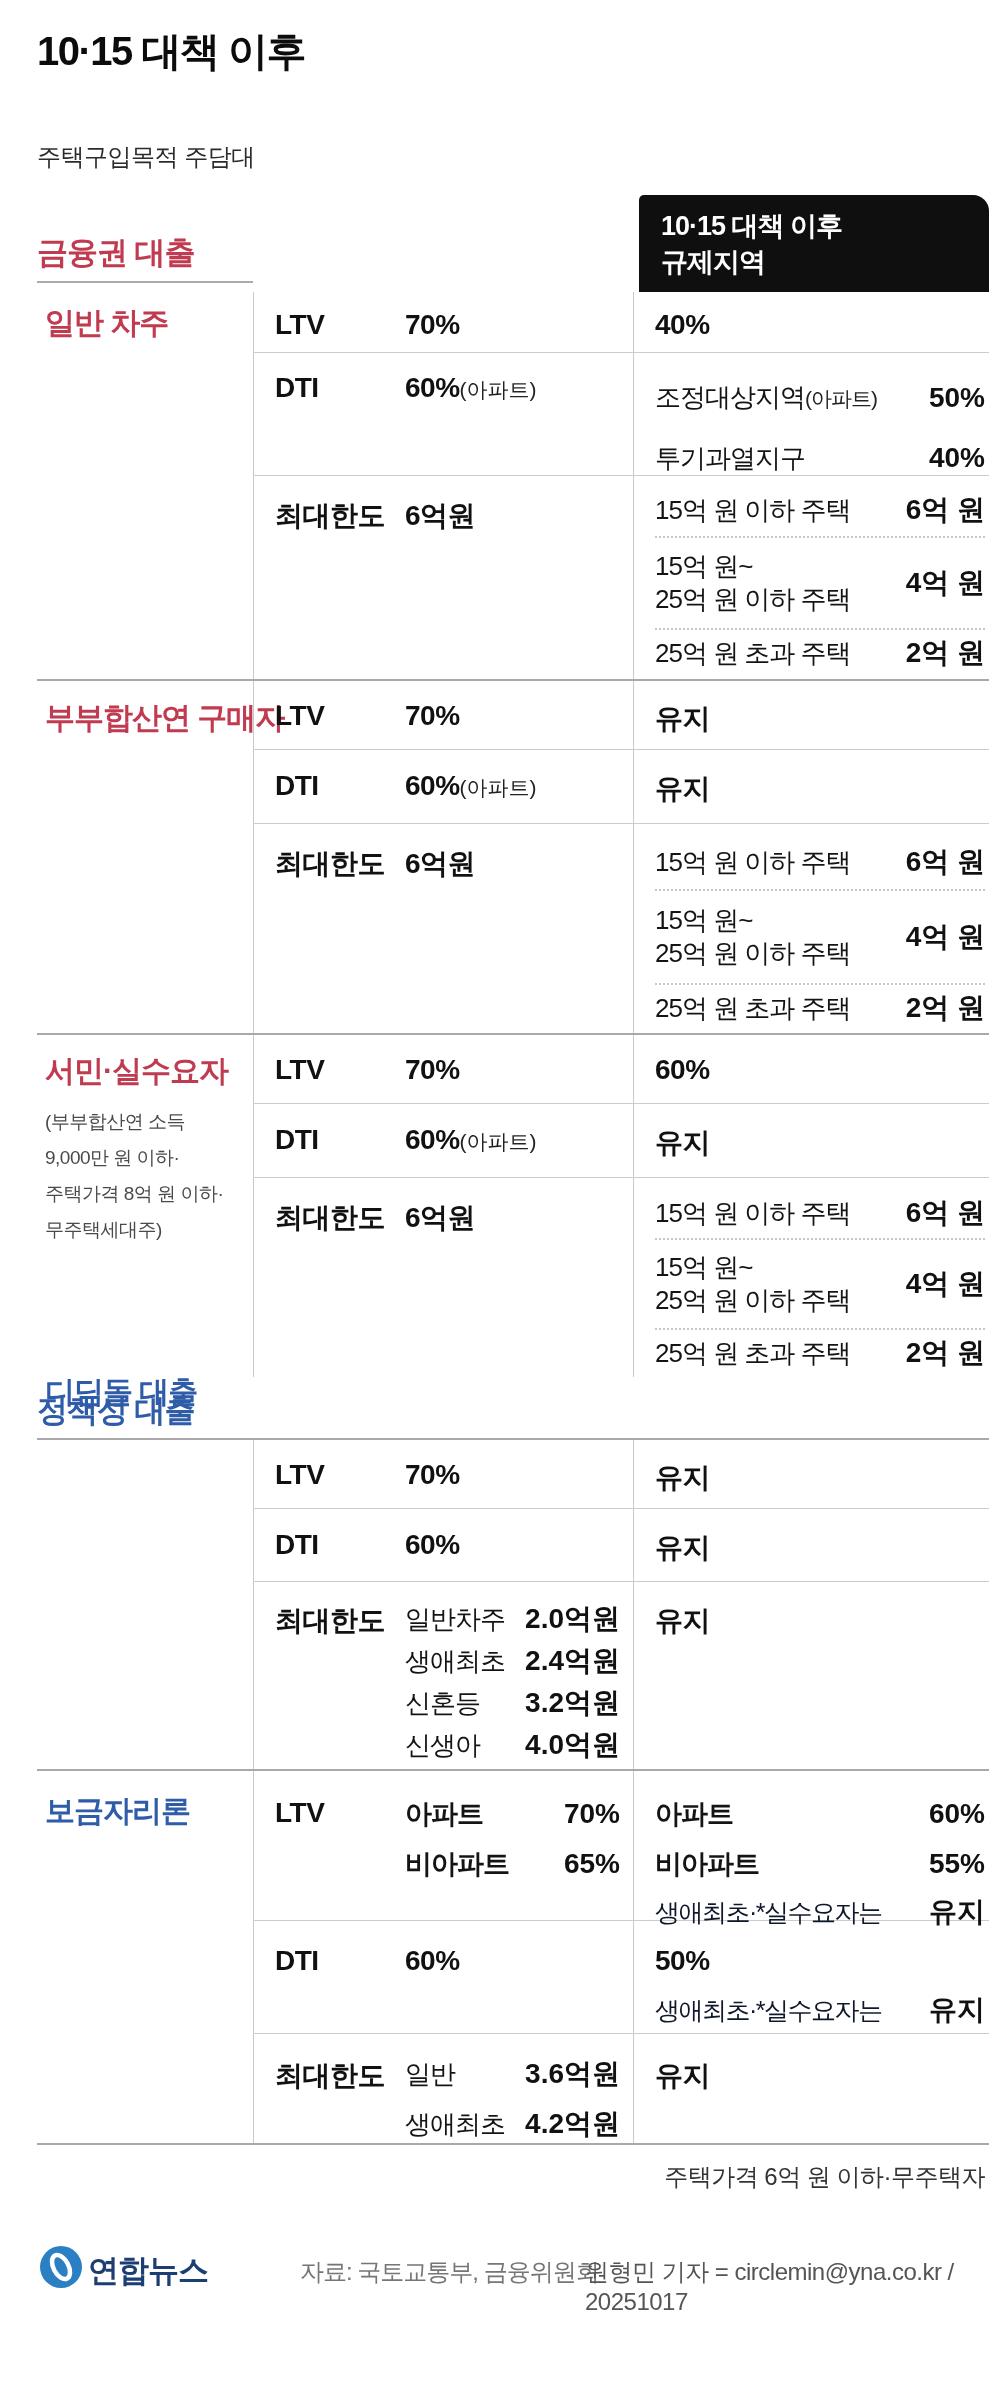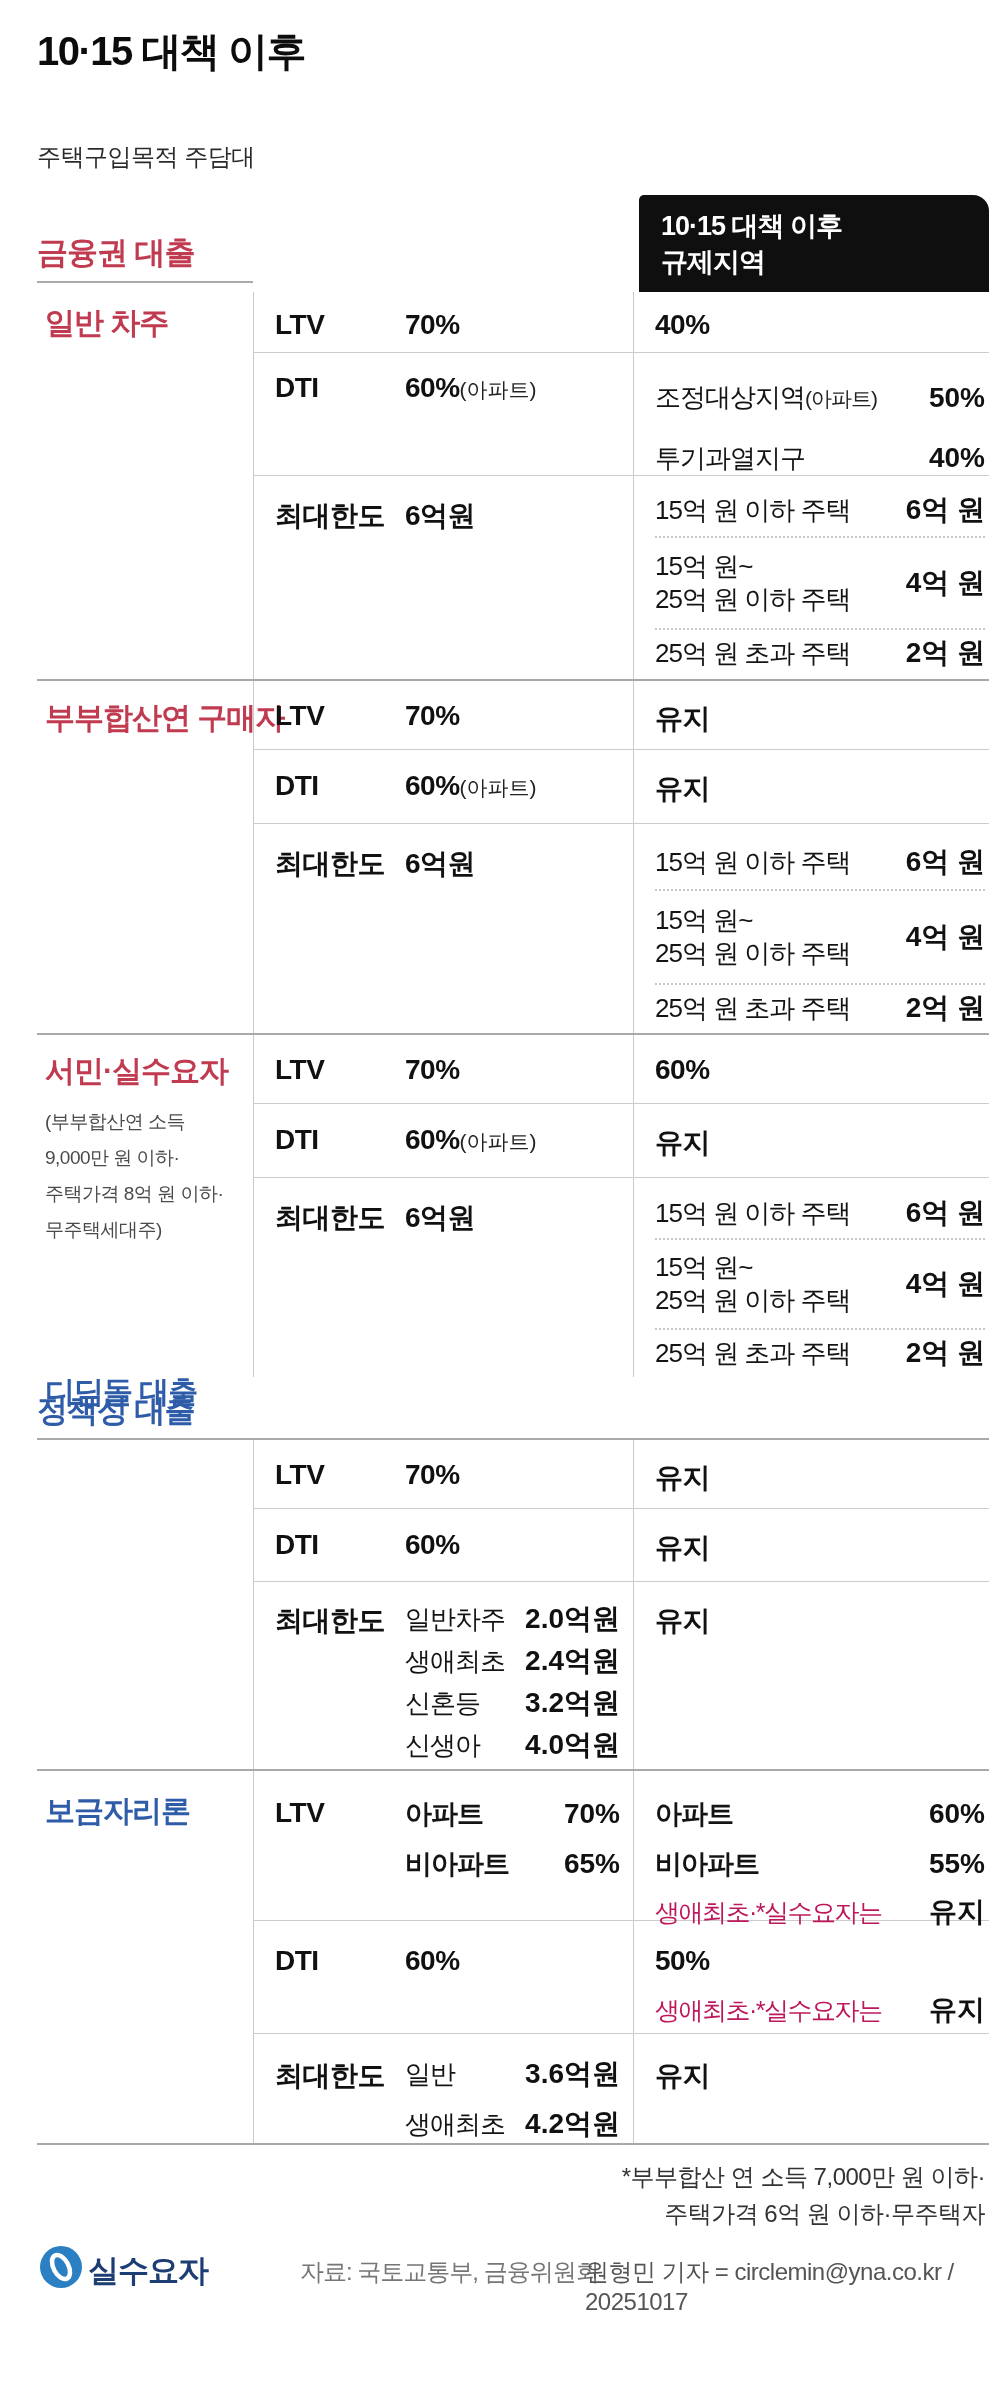--- a/index.html
+++ b/index.html
@@ -29,21 +29,21 @@
   .c2item{display:flex;justify-content:space-between;align-items:center;}
   .c2item .lbl{font-size:26px;font-weight:400;color:#141414;line-height:33px;letter-spacing:-1px;}
   .c2item .v{font-size:28px;font-weight:bold;color:#111;white-space:nowrap;margin-left:8px;}
   .dotsep{border-top:2px dotted #c8c8c8;}
   .c1list{width:215px;}
   .c1item{display:flex;justify-content:space-between;align-items:center;height:42px;}
   .c1item .lbl{font-size:26px;font-weight:400;color:#141414;letter-spacing:-1px;}
   .c1item .lbl.b{font-weight:bold;font-size:27px;}
   .c1item .v{font-size:28px;font-weight:bold;white-space:nowrap;}
   .keepline{display:flex;justify-content:space-between;align-items:center;height:46px;}
-  .keepline .lbl{font-size:25px;font-weight:400;color:#be185d;letter-spacing:-1.5px;}
+  .keepline .lbl{font-size:25px;font-weight:400;color:#0f172a;letter-spacing:-1.5px;}
   .keepline .v{font-size:28px;font-weight:bold;}
   .notetext{font-size:19px;line-height:36px;color:#4a4a4a;letter-spacing:-0.5px;}
   .footnote{left:253px;top:2158px;width:732px;text-align:right;font-size:24px;line-height:37px;color:#333;letter-spacing:-0.5px;}
   .footer-brand{left:88px;top:2250px;font-size:31px;font-weight:bold;color:#1c3e74;letter-spacing:-1px;}
   .footer-source{left:300px;top:2256px;font-size:24px;color:#767676;letter-spacing:-1px;}
   .footer-credit{left:585px;top:2256px;font-size:24px;color:#555;letter-spacing:-0.5px;}
 </style>
 </head>
 <body>
 
@@ -258,30 +258,29 @@
       <span class="v">3.6억원</span>
     </div>
     <div class="c1item" style="height:50px;">
       <span class="lbl">생애최초</span>
       <span class="v">4.2억원</span>
     </div>
   </div>
   <div class="abs val" style="left:655px;top:2057px;">유지</div>
 
   <div class="abs footnote">
-    <div>*부부합산 연 소득 7,000만 원 이하·</div>
     <div>주택가격 6억 원 이하·무주택자</div>
   </div>
 
   <div class="abs" style="left:40px;top:2246px;width:42px;height:42px;">
     <svg width="42" height="42" viewBox="0 0 42 42">
       <circle cx="21" cy="21" r="21" fill="#2b80c4"></circle>
       <g transform="rotate(-28 21 21)">
         <ellipse cx="21" cy="21" rx="7.5" ry="13" fill="none" stroke="#ffffff" stroke-width="4.5"></ellipse>
       </g>
       <circle cx="29" cy="10" r="3" fill="#2b80c4"></circle>
     </svg>
   </div>
-  <div class="abs footer-brand">실수요자</div>
+  <div class="abs footer-brand">연합뉴스</div>
   <div class="abs footer-source">자료: 국토교통부, 금융위원회</div>
   <div class="abs footer-credit">원형민 기자 = circlemin@yna.co.kr / 20251017</div>
 
 </div>
 
 </body></html>

